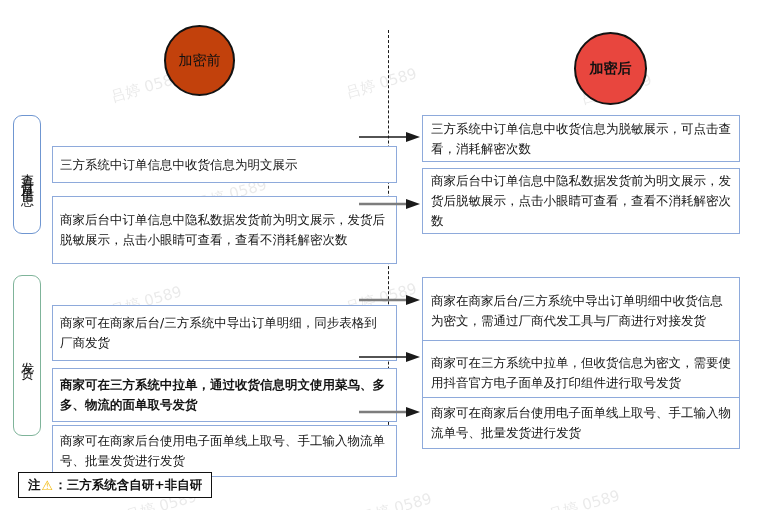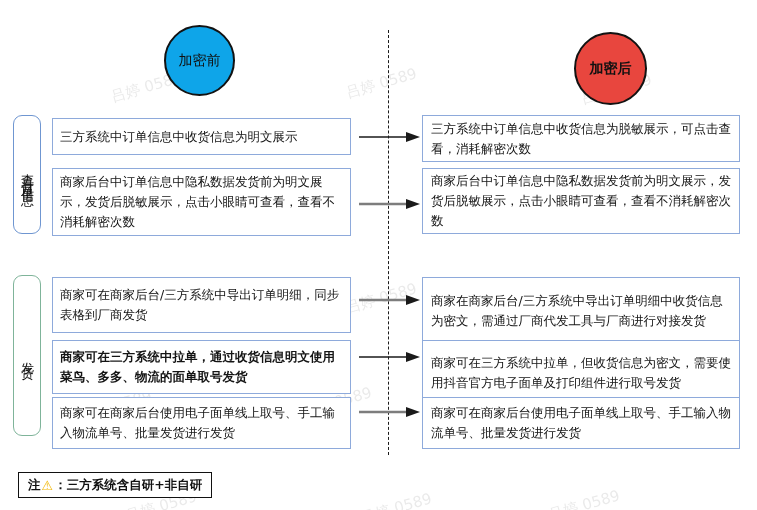--- a/index.html
+++ b/index.html
@@ -11,21 +11,21 @@
   .wm{
     position:absolute;color:rgba(90,90,90,0.13);font-size:15px;white-space:nowrap;
     transform:rotate(-16deg);pointer-events:none;user-select:none;
   }
   
   .circle{
     position:absolute;border-radius:50%;border:2.5px solid #121212;
     display:flex;align-items:center;justify-content:center;
     font-size:14px;color:#111;box-sizing:border-box;
   }
-  .circle.before{left:164px;top:25px;width:71px;height:71px;background:#0ea5e9;font-family:Liberation Mono, monospace;}
+  .circle.before{left:164px;top:25px;width:71px;height:71px;background:#c2410c;font-family:Liberation Mono, monospace;}
   .circle.after{left:574px;top:32px;width:73px;height:73px;background:#e8463e;font-weight:bold;}
   
   .dash{
     position:absolute;left:388px;top:30px;height:425px;width:0;
     border-left:1.6px dashed #1a1a1a;
   }
   
   .vlabel{
     position:absolute;border-radius:9px;background:#fff;box-sizing:border-box;
     display:flex;align-items:center;justify-content:center;
@@ -33,21 +33,21 @@
     font-size:13px;letter-spacing:4px;color:#111;
   }
   .vlabel.view{left:13px;top:115px;width:28px;height:119px;border:1.5px solid #6f96d1;}
   .vlabel.ship{left:13px;top:275px;width:28px;height:161px;border:1.5px solid #7fb49a;}
   
   .fbox{
     position:absolute;border:1.5px solid #8eaadb;background:#fff;box-sizing:border-box;
     display:flex;align-items:center;padding:3px 7px;
     font-size:12.5px;line-height:1.6;color:#141414;
   }
-  .l{left:52px;width:299px;}
+  .l{left:52px;width:345px;margin-top:28px;}
   .r{left:422px;width:318px;padding-left:8px;}
   .l1{top:118px;height:37px;}
   .l2{top:168px;height:68px;}
   .l3{top:277px;height:56px;}
   .l4{top:340px;height:54px;font-weight:bold;}
   .l5{top:397px;height:52px;}
   .r1{top:115px;height:47px;}
   .r2{top:168px;height:66px;}
   .r3{top:277px;height:68px;}
   .r4{top:340px;height:66px;}

